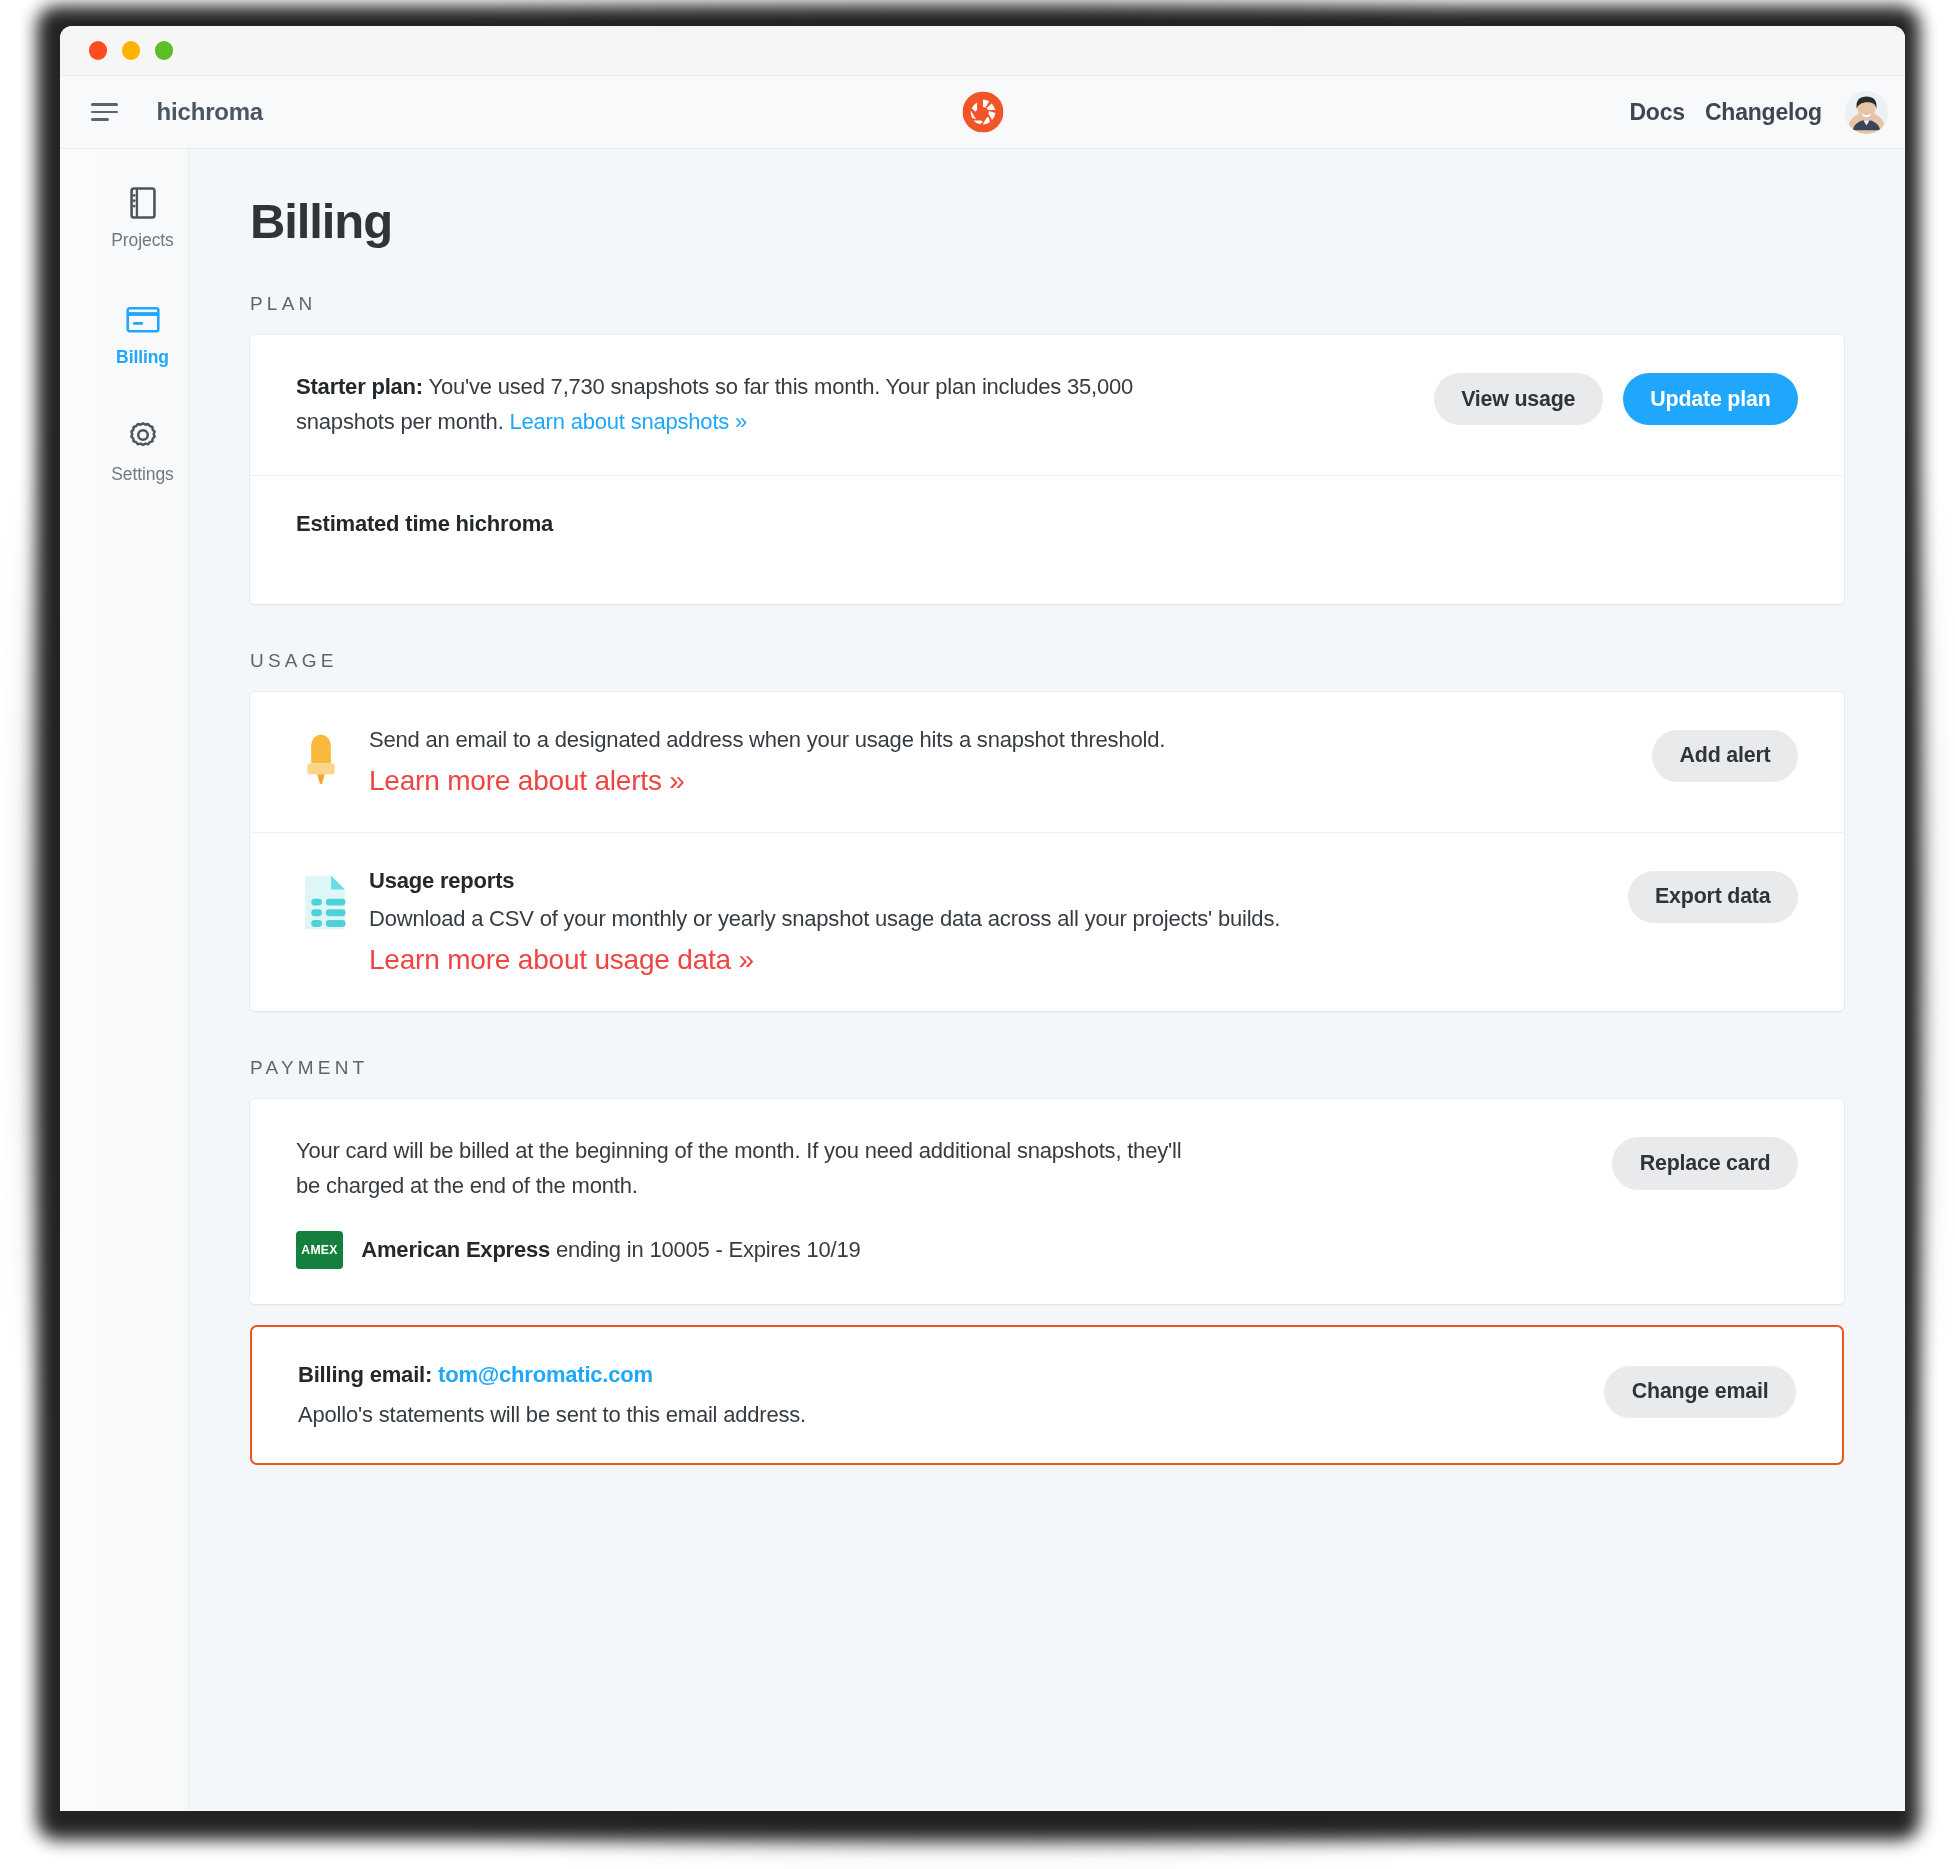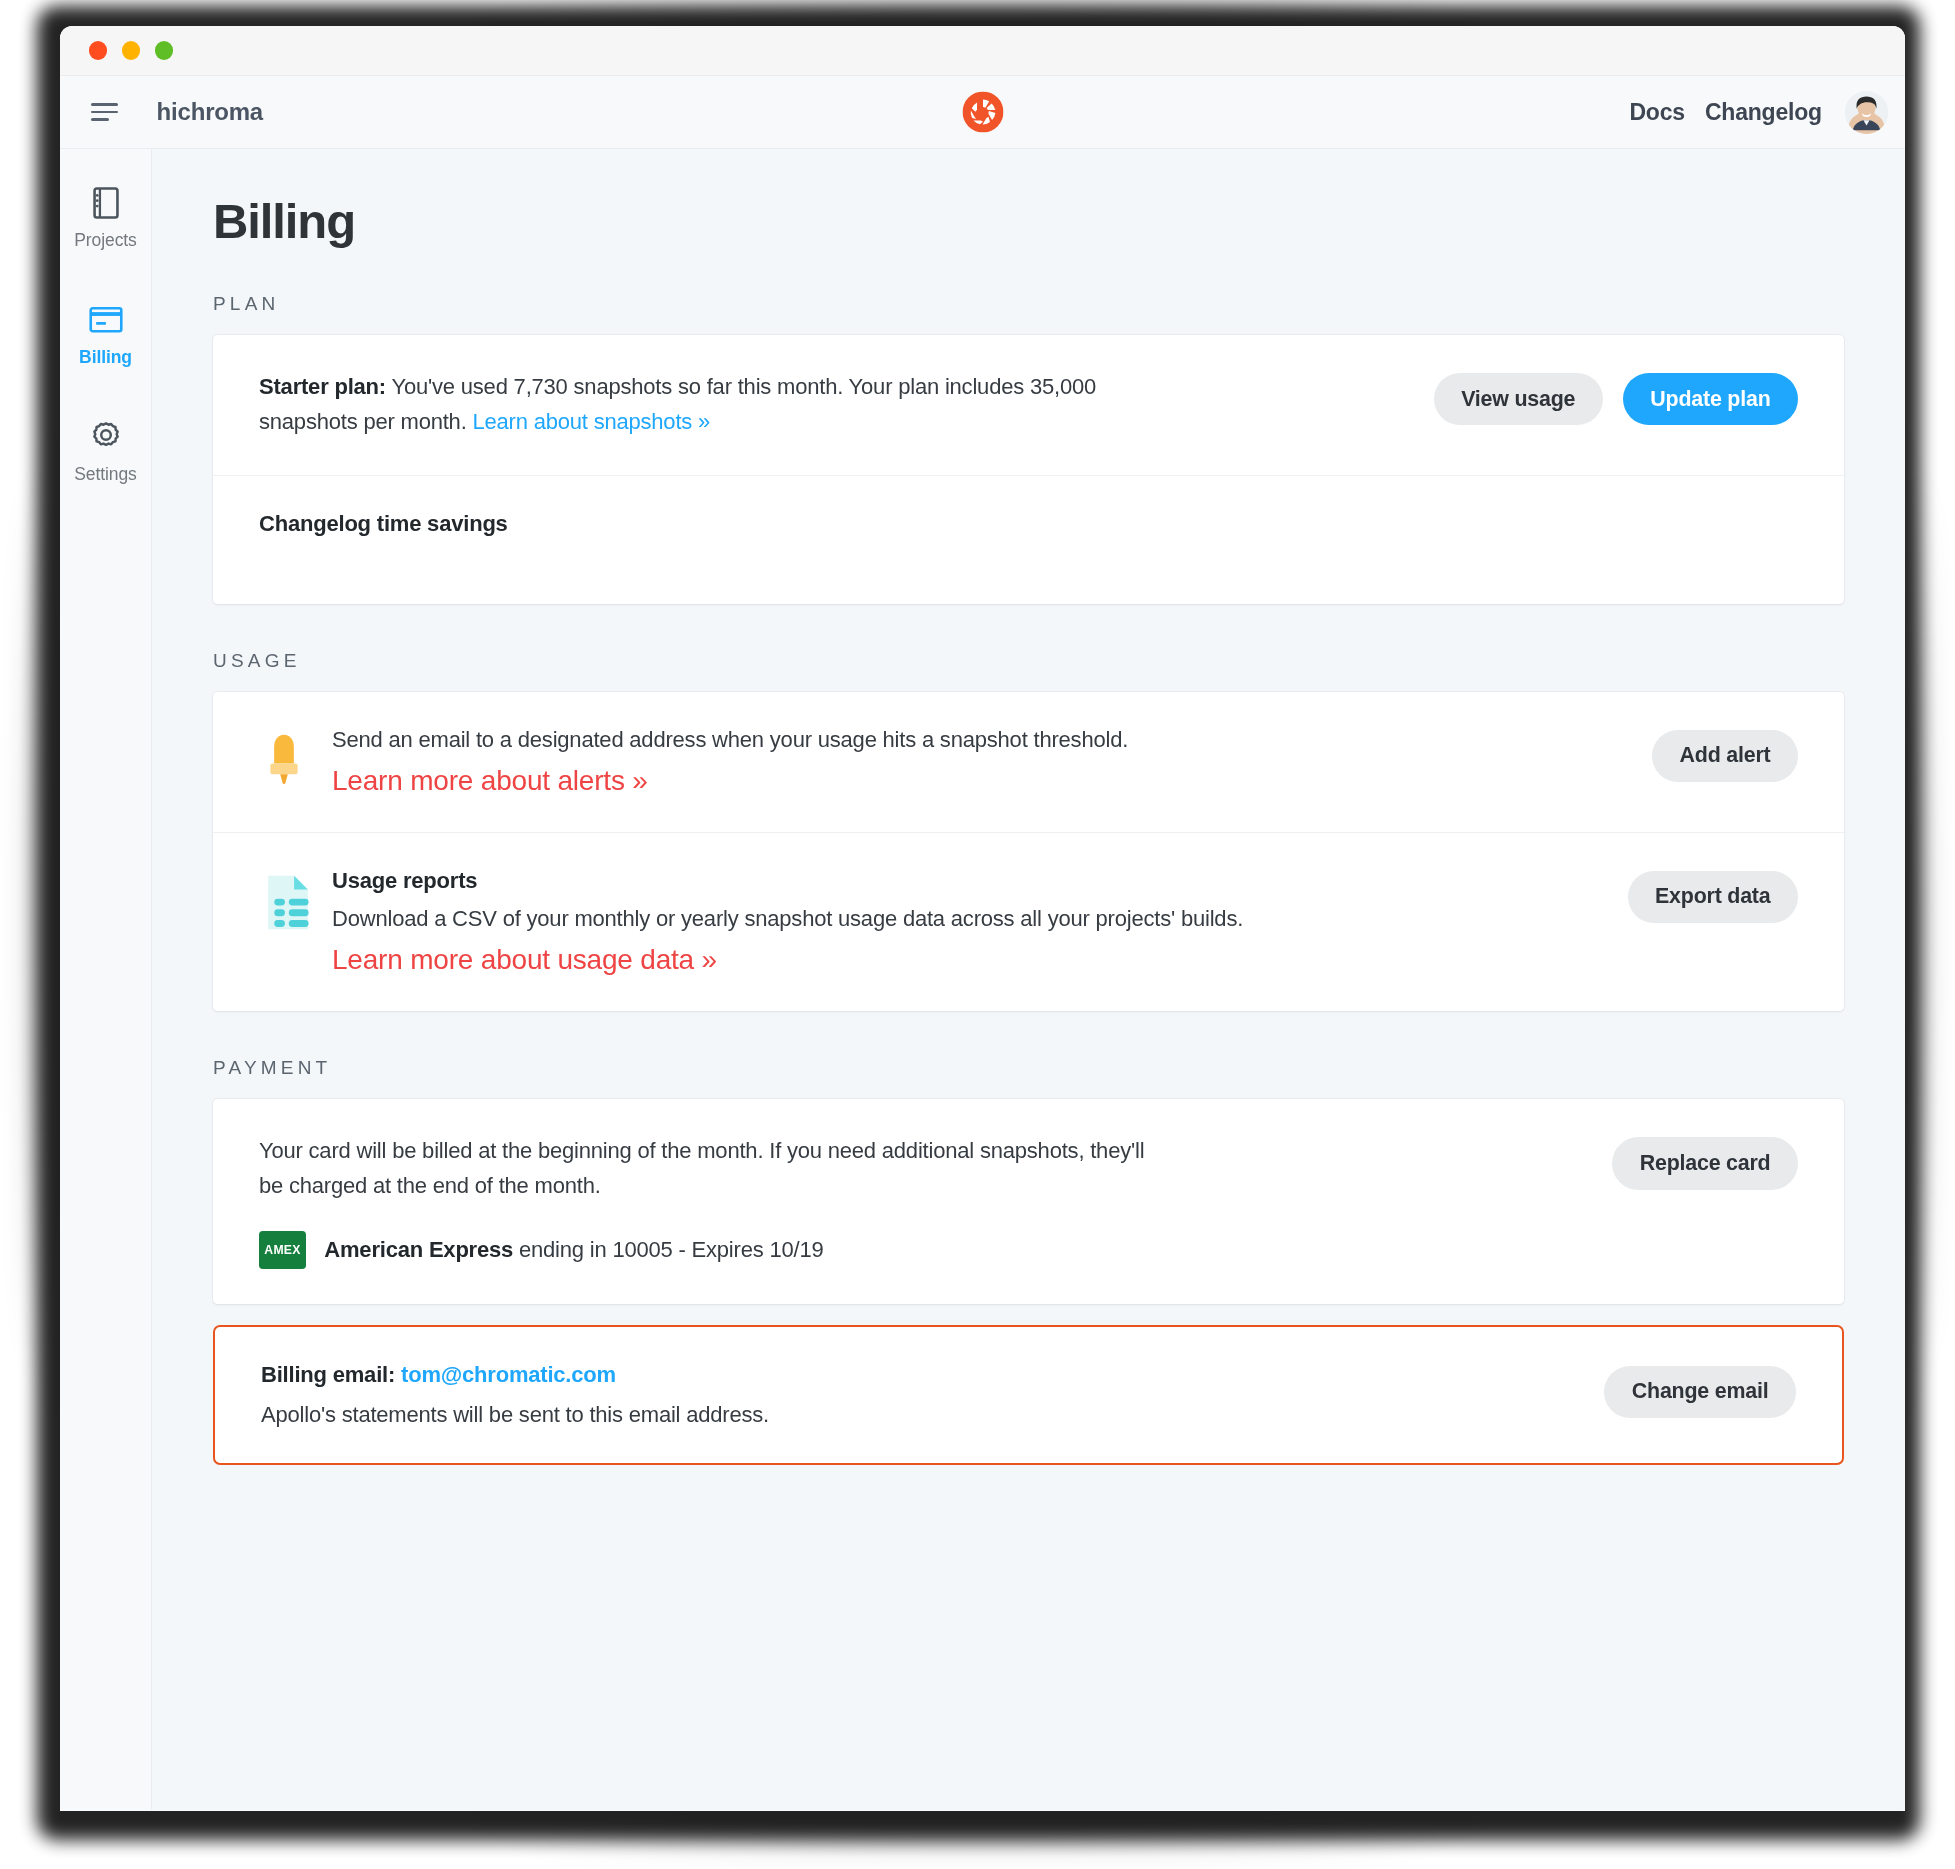--- a/index.html
+++ b/index.html
@@ -113,21 +113,21 @@
     border-radius: 50%;
     overflow: hidden;
     background: #e9eef2;
     margin-left: 3.1px;
     cursor: pointer;
     position: relative;
   }
   .avatar svg { display:block; }
 
   
-  .body-split { display: flex; height: calc(100% - 50px - 74px); }
+  .body-split { display: flex; height: calc(100% - 50px - 74px); padding-left: 37px; }
 
   
   .sidebar {
     width: 92px;
     background: #f7f9fa;
     border-right: 0.8px solid #e8edf0;
     padding-top: 37px;
     flex-shrink: 0;
   }
   .nav-item {
@@ -373,21 +373,21 @@
             <div class="plan-text"><b>Starter plan:</b><span> You've used 7,730 snapshots so far this month. Your plan includes 35,000 snapshots per month. </span><span class="link nowrap">Learn about snapshots »</span></div>
           </div>
           <div class="btn-group">
             <button class="btn btn-secondary">View usage</button>
             <button class="btn btn-primary">Update plan</button>
           </div>
         </div>
 
         <div class="card-row">
           <div class="row-body">
-            <div class="savings-title">Changelog time savings</div>
+            <div class="savings-title">Estimated time hichroma</div>
           </div>
         </div>
       </div>
 
       <div class="section-label">USAGE</div>
 
       <div class="card">
 
         <div class="card-row">
           <div class="usage-ico">

